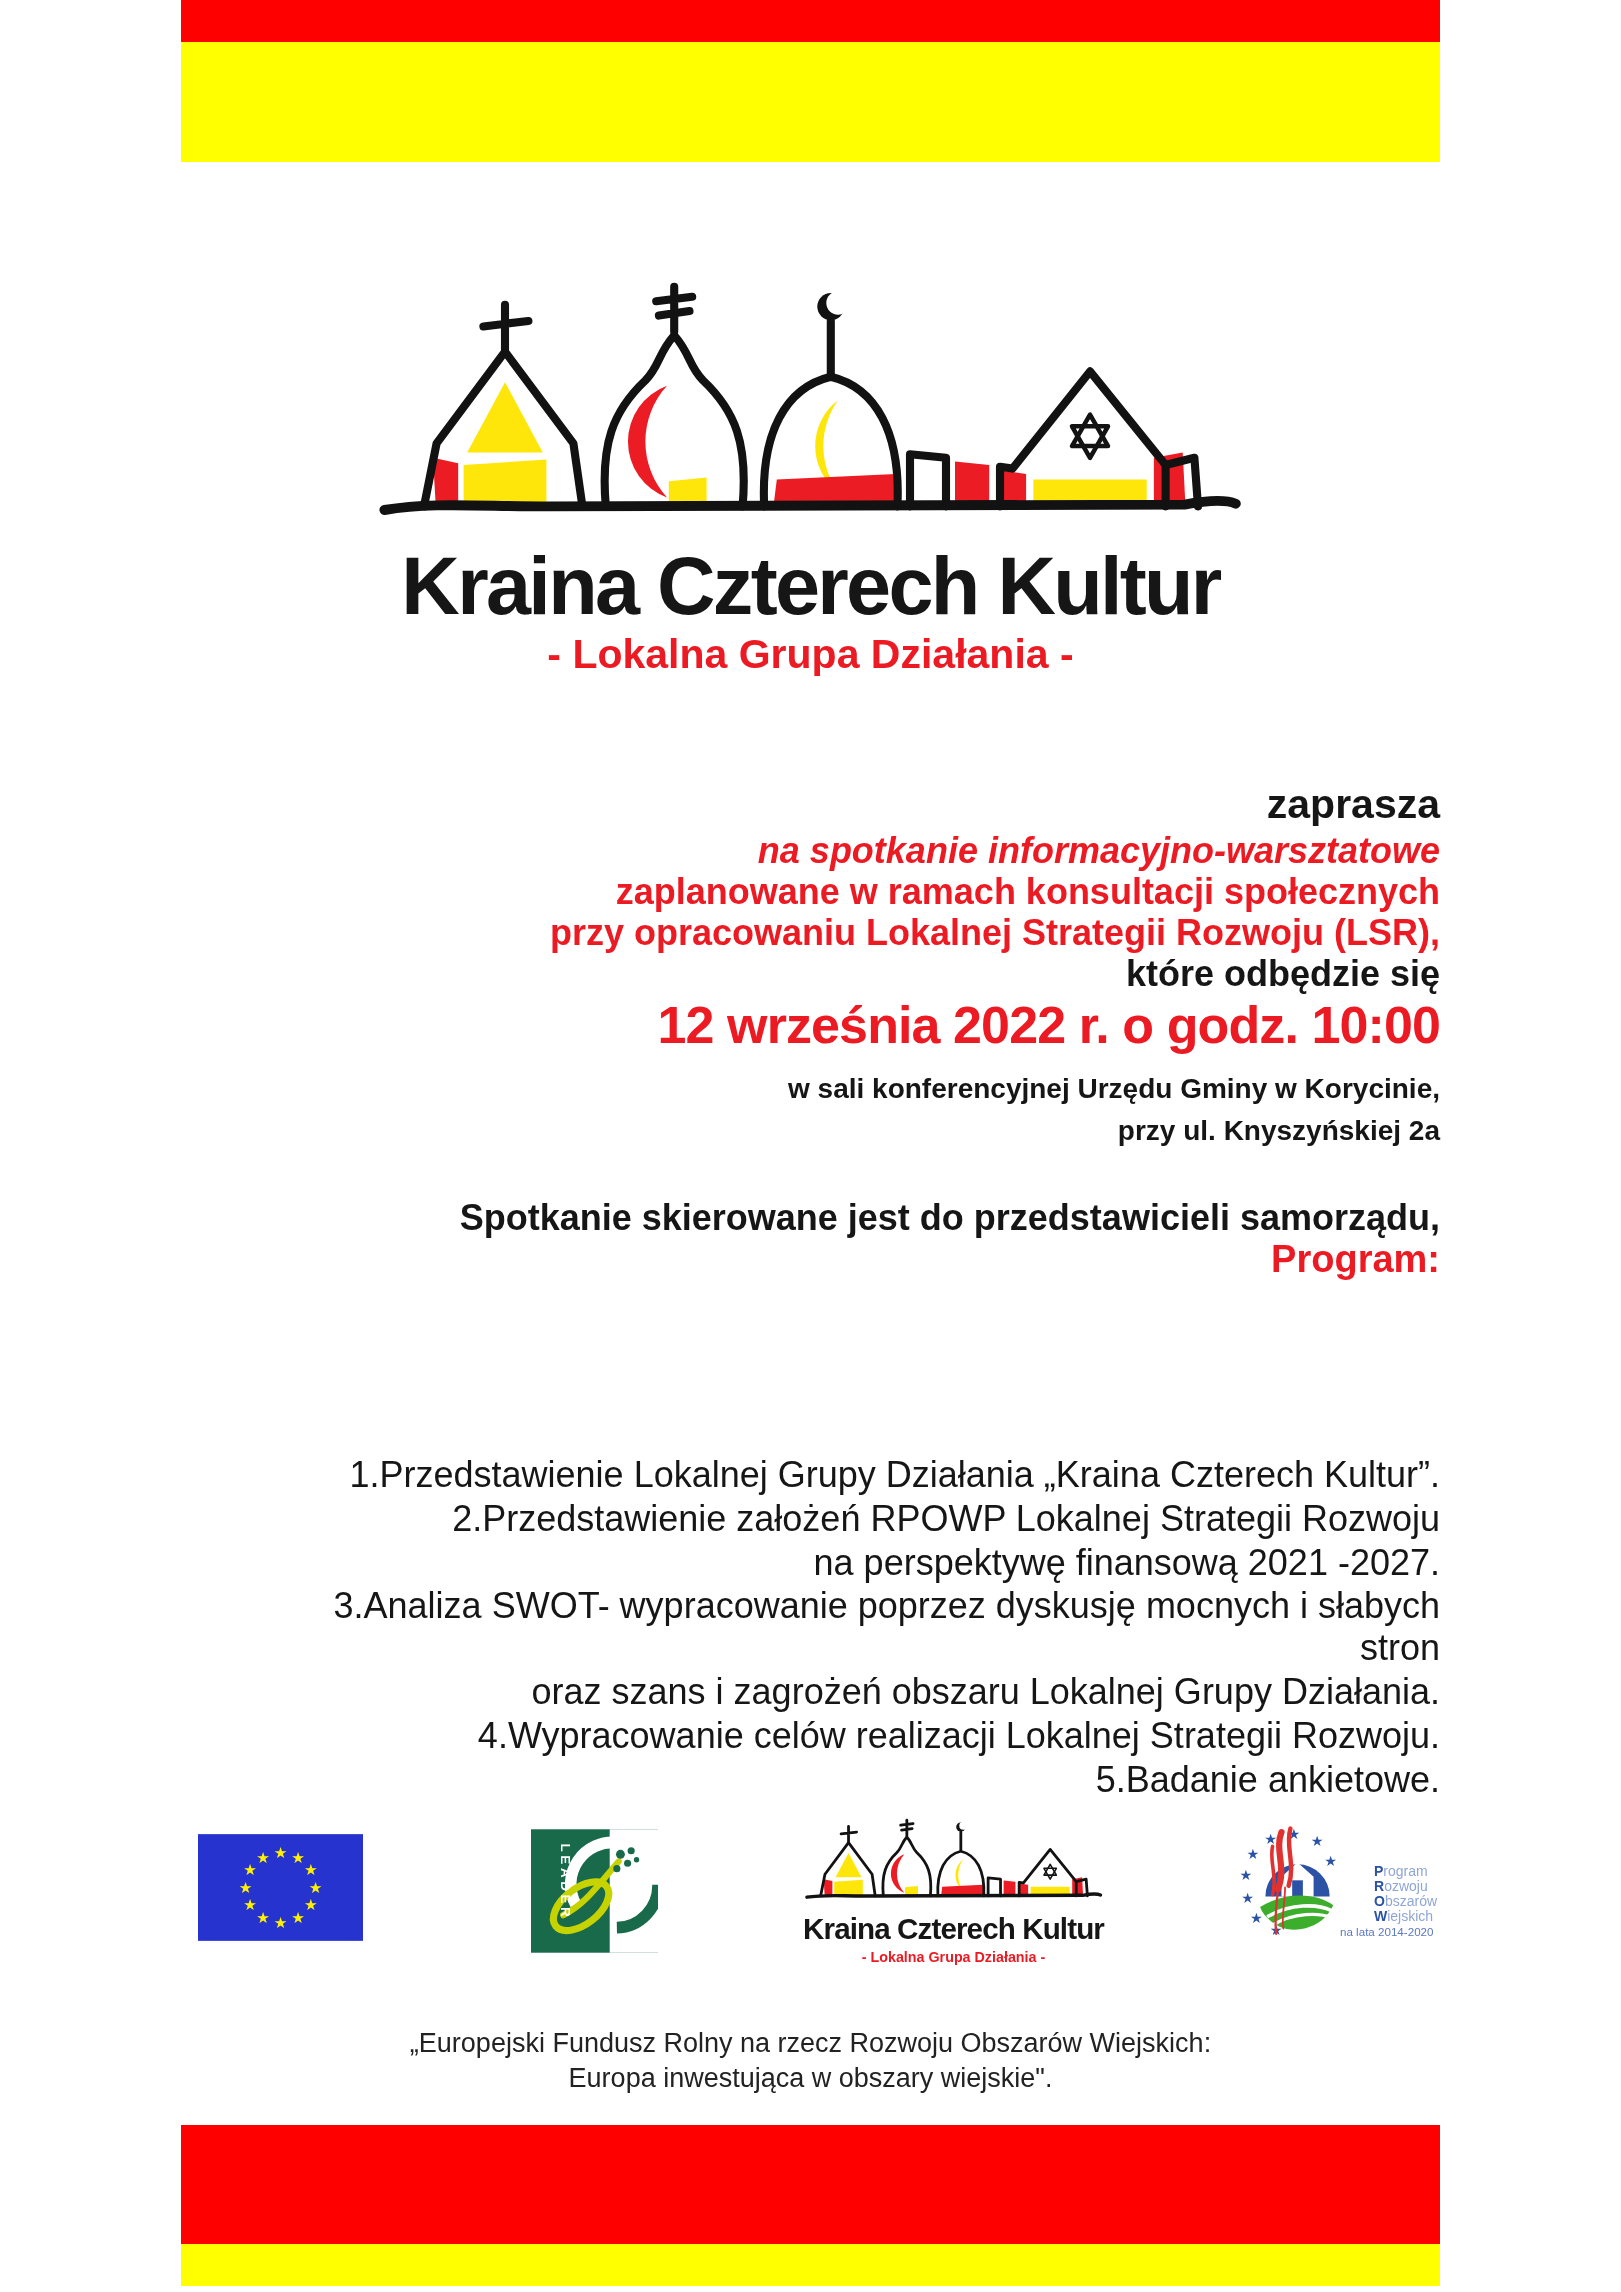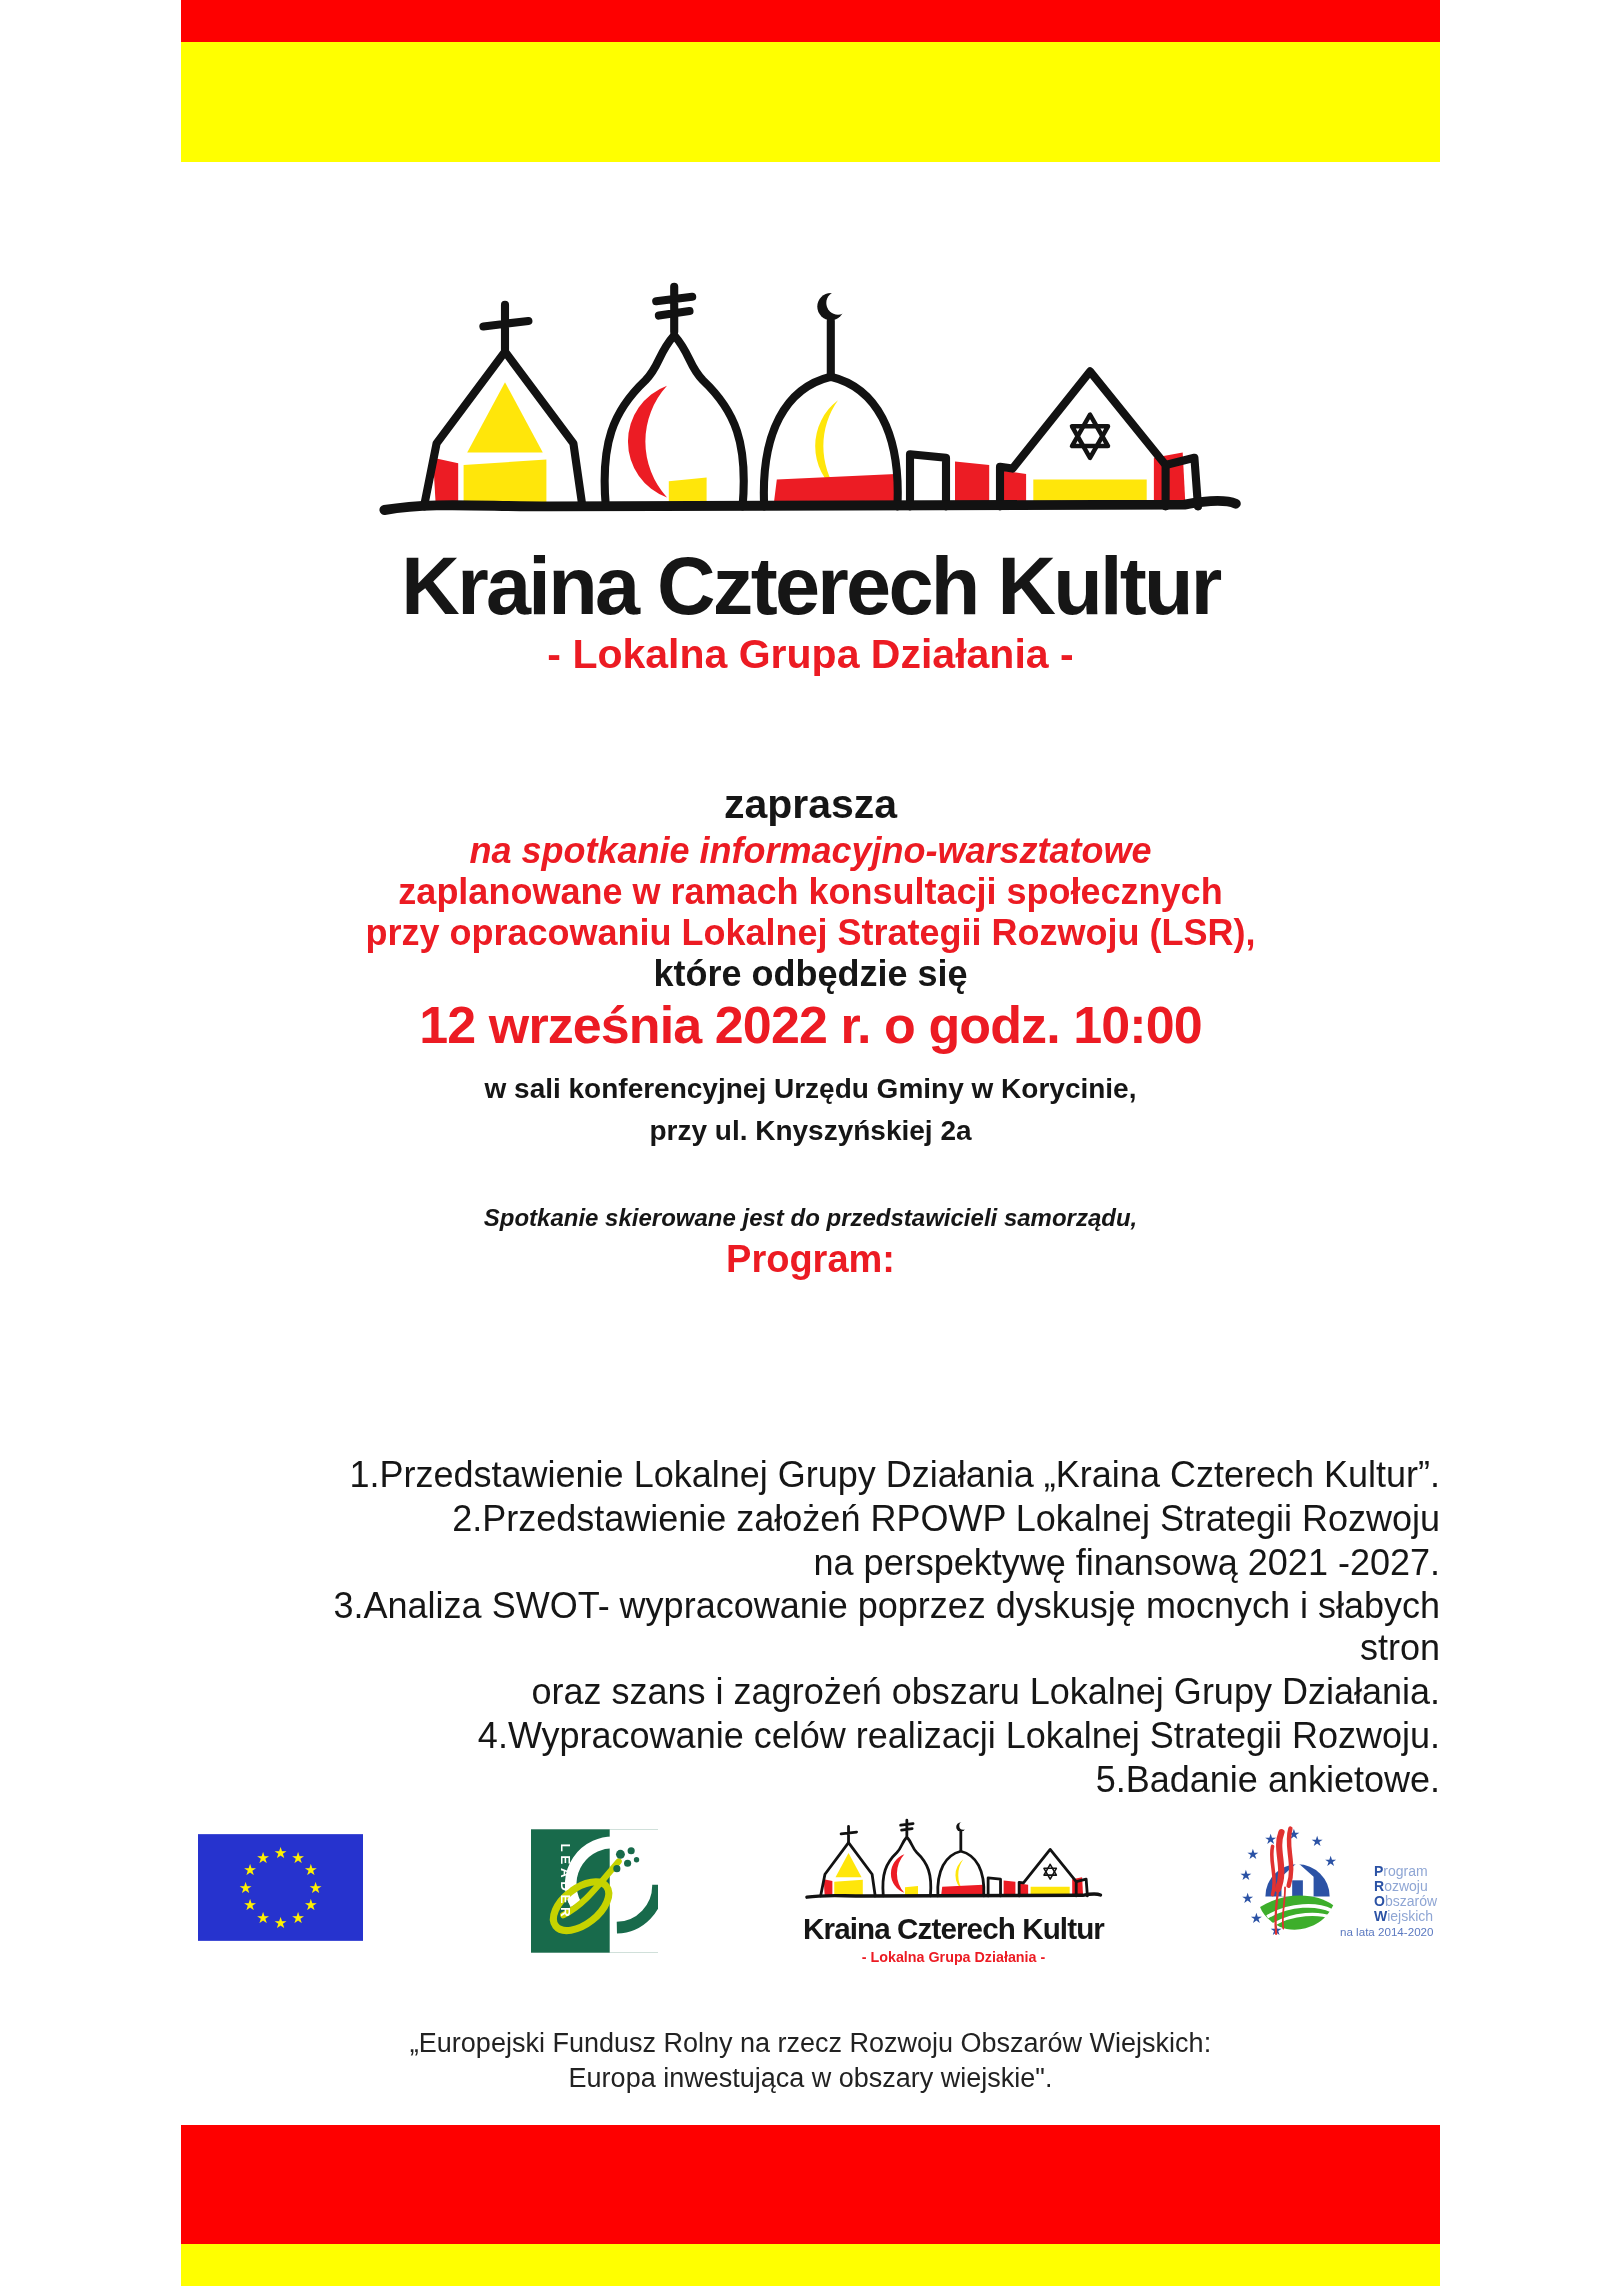--- a/index.html
+++ b/index.html
@@ -10,32 +10,32 @@
   .band.top-yellow{top:42px;height:120px;background:#ffff00;}
   .band.bottom-red{top:2125px;height:119px;background:#fe0000;}
   .band.bottom-yellow{top:2244px;height:42px;background:#ffff00;}
 
   .main-logo{position:absolute;left:181px;top:267px;width:1259px;text-align:center;}
   .main-logo svg.skyline{display:block;margin:0 auto;}
   .main-title{font-size:81px;font-weight:700;color:#161616;line-height:0.95;
               letter-spacing:-2.7px;margin-top:1.8px;}
   .main-subtitle{font-size:41px;font-weight:700;color:#ec1b23;line-height:1;margin-top:9px;}
 
-  .invite{position:absolute;left:181px;top:781px;width:1259px;text-align:center;}
+  .invite{position:absolute;left:181px;top:781px;width:1259px;text-align:right;}
   .invite p{margin:0;}
   .t-black{color:#161616;font-weight:700;}
   .t-red{color:#ec1b23;font-weight:700;}
   .zaprasza{font-size:41px;line-height:47px;}
   .red-line{font-size:36px;line-height:41px;}
   .red-line.first{margin-top:2px;font-style:italic;}
   .which-line{font-size:36px;line-height:41px;margin-top:3.6px;}
   .date-line{font-size:52px;line-height:63px;margin-top:36px;letter-spacing:-0.9px;}
   .venue-line{font-size:28px;line-height:42px;}
   .venue-line.first{margin-top:10.7px;}
-  .audience-line{font-size:24px;line-height:41px;font-style:italic;}
+  .audience-line{font-size:36px;line-height:41px;}
   .audience-line.first{margin-top:45px;}
   .program-heading{font-size:38px;line-height:43px;margin-top:45px;}
 
   .program-list{position:absolute;left:181px;top:1454px;width:1259px;box-sizing:border-box;
                 padding-left:90px;text-align:right;color:#161616;font-size:36px;}
   .prog-item{line-height:42px;margin-bottom:1.8px;}
   .prog-item .num{display:inline-block;min-width:32px;}
   .prog-line2{line-height:42px;padding-left:36px;margin-bottom:1.8px;}
 
   .eu-flag{position:absolute;left:198px;top:1834px;}

